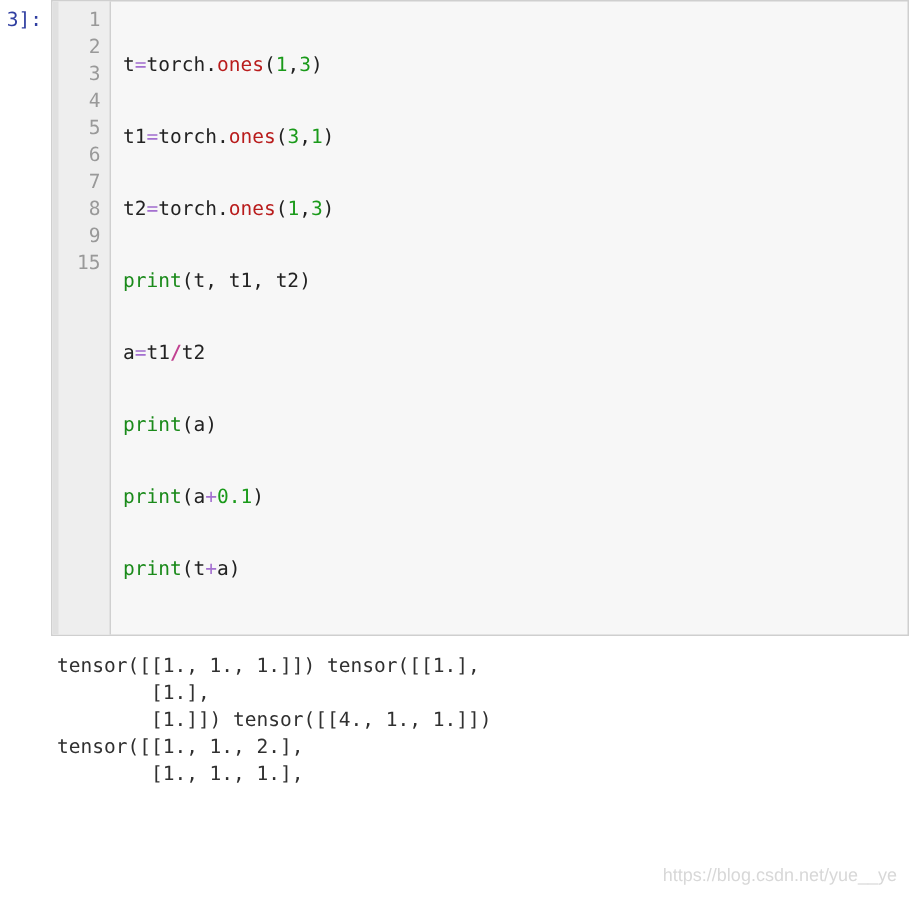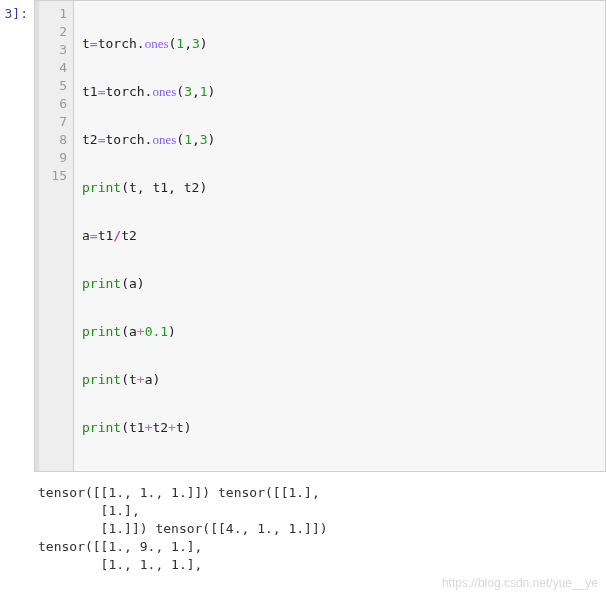--- a/index.html
+++ b/index.html
@@ -42,21 +42,21 @@
   }
   .gutter div { height: 18px; line-height: 18px; }
   .code-lines {
     border-left: 1px solid #d0d0d0;
     padding: 4px 8px 4px 8px;
     white-space: pre;
   }
   .code-lines div { height: 18px; line-height: 18px; }
   .tok-id { color: #222; }
   .tok-op { color: #a470d0; }
-  .tok-func { color: #8b5cf6; font-family: Liberation Serif, serif; }
+  .tok-func { color: #b91c1c; }
   .tok-num { color: #1a9a1a; }
   .tok-paren { color: #222; }
   .tok-print { color: #1a8a1a; text-align: right; }
   .tok-plus { color: #a470d0; }
   .tok-slash { color: #c04090; font-weight: bold; }
   .output-block {
     margin-left: 34px;
     padding: 12px 0 0 4px;
     font-family: "DejaVu Sans Mono", monospace;
     white-space: pre;
@@ -92,29 +92,28 @@
     </div>
     <div class="code-lines">
       <div><span class="tok-id">t</span><span class="tok-op">=</span><span class="tok-id">torch.</span><span class="tok-func">ones</span><span class="tok-paren">(</span><span class="tok-num">1</span><span class="tok-id">,</span><span class="tok-num">3</span><span class="tok-paren">)</span></div>
       <div><span class="tok-id">t1</span><span class="tok-op">=</span><span class="tok-id">torch.</span><span class="tok-func">ones</span><span class="tok-paren">(</span><span class="tok-num">3</span><span class="tok-id">,</span><span class="tok-num">1</span><span class="tok-paren">)</span></div>
       <div><span class="tok-id">t2</span><span class="tok-op">=</span><span class="tok-id">torch.</span><span class="tok-func">ones</span><span class="tok-paren">(</span><span class="tok-num">1</span><span class="tok-id">,</span><span class="tok-num">3</span><span class="tok-paren">)</span></div>
       <div><span class="tok-print">print</span><span class="tok-paren">(</span><span class="tok-id">t, t1, t2</span><span class="tok-paren">)</span></div>
       <div><span class="tok-id">a</span><span class="tok-op">=</span><span class="tok-id">t1</span><span class="tok-slash">/</span><span class="tok-id">t2</span></div>
       <div><span class="tok-print">print</span><span class="tok-paren">(</span><span class="tok-id">a</span><span class="tok-paren">)</span></div>
       <div><span class="tok-print">print</span><span class="tok-paren">(</span><span class="tok-id">a</span><span class="tok-plus">+</span><span class="tok-num">0.1</span><span class="tok-paren">)</span></div>
       <div><span class="tok-print">print</span><span class="tok-paren">(</span><span class="tok-id">t</span><span class="tok-plus">+</span><span class="tok-id">a</span><span class="tok-paren">)</span></div>
-      <div><span class="tok-print">print</span><span class="tok-paren">(</span><span class="tok-id">t1</span><span class="tok-plus">+</span><span class="tok-id">t2</span><span class="tok-plus">+</span><span class="tok-id">t</span><span class="tok-paren">)</span></div>
     </div>
   </div>
 </div>
 
 <div class="output-block"><span>tensor([[1., 1., 1.]]) tensor([[1.],</span>
 <span>        [1.],</span>
 <span>        [1.]]) tensor([[4., 1., 1.]])</span>
-<span>tensor([[1., 9., 1.],</span>
+<span>tensor([[1., 1., 2.],</span>
 <span>        [1., 1., 1.],</span>
 
 
 
 
 
 
 
 
 

